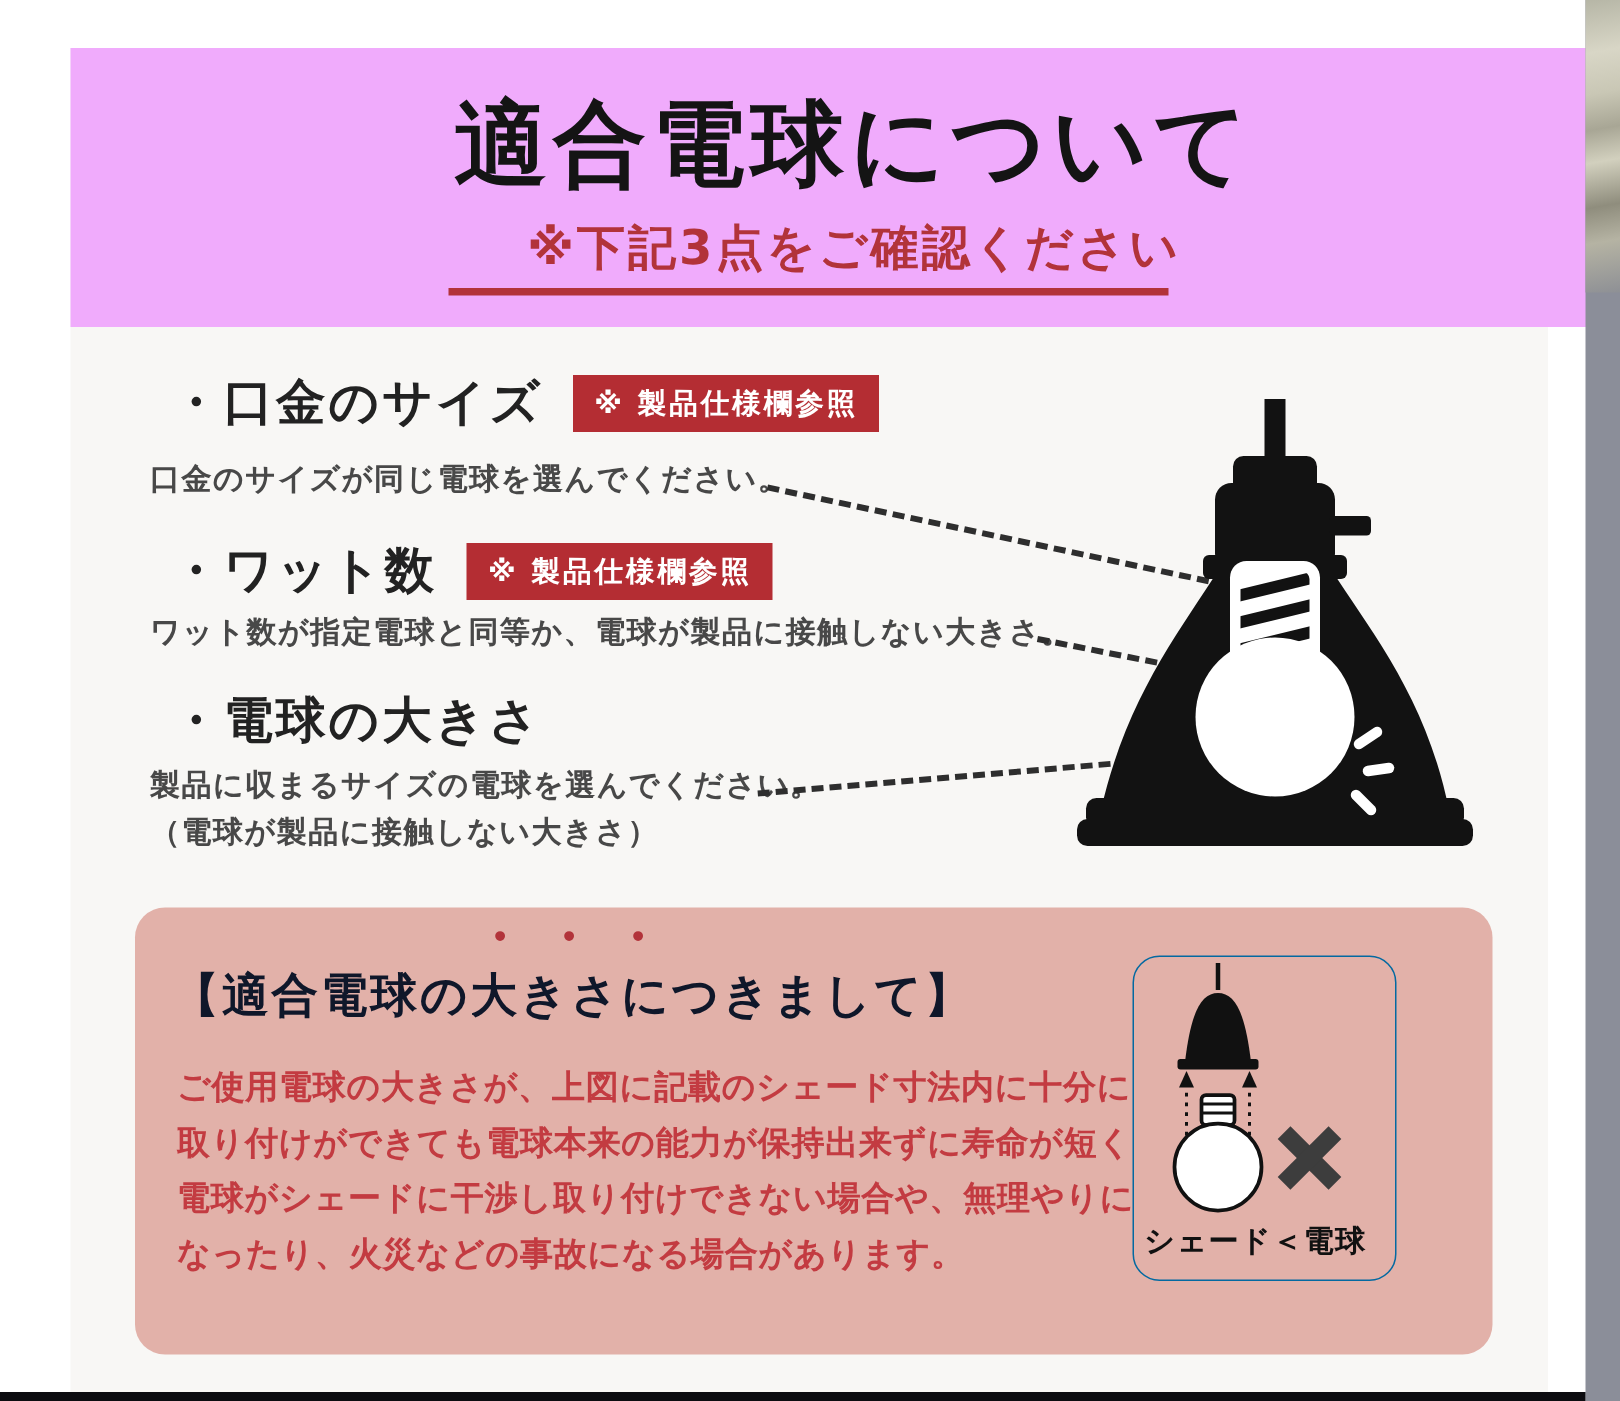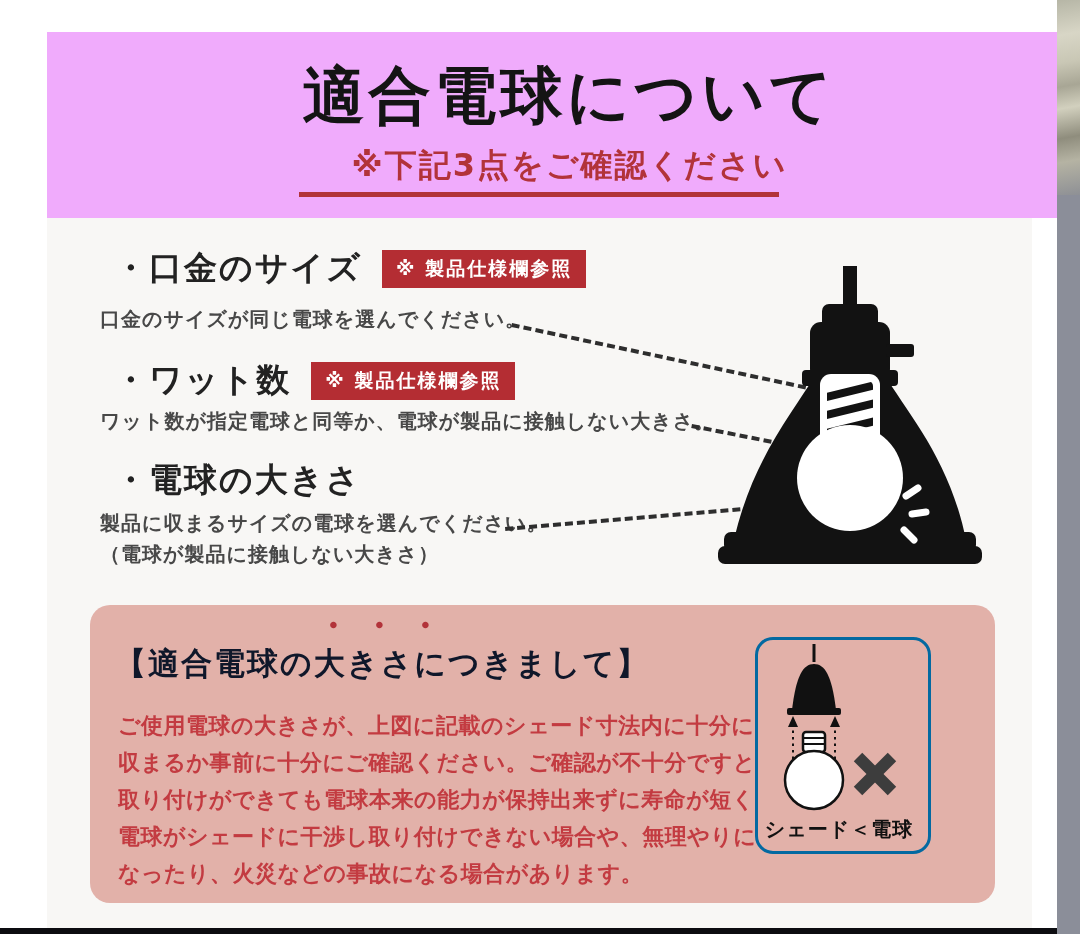--- a/index.html
+++ b/index.html
@@ -102,21 +102,21 @@
   .notice-body {
     position: absolute; left: 28px; top: 102px;
     font-size: 22px; font-weight: 700; color: #c33b41;
     line-height: 37px; letter-spacing: 0.5px;
   }
   .notice-body div { white-space: nowrap; }
 
   .shade-box {
     position: absolute; left: 665px; top: 32px;
     width: 176px; height: 217px;
-    border: 3px solid #0369a1; border-radius: 18px;
+    border: 1px solid #0369a1; border-radius: 18px;
   }
   .shade-box svg { position: absolute; top: 4px; left: -7px; }
   .shade-caption {
     position: absolute; top: 176px; left: -7px; width: 176px;
     text-align: center; font-size: 20px; font-weight: 800;
     color: #111111; letter-spacing: 1px; white-space: nowrap;
   }
 
   
   .strip {
@@ -201,21 +201,20 @@
       <path d="M 194 248 L 208 246"></path>
       <path d="M 186 264 L 196 274"></path>
     </g>
   </svg>
 
   <div class="notice">
     <div class="emphasis-dots">・・・</div>
     <div class="notice-title">【適合電球の大きさにつきまして】</div>
     <div class="notice-body">
       <div>ご使用電球の大きさが、上図に記載のシェード寸法内に十分に</div>
-      <div>収まるか事前に十分にご確認ください。ご確認が不十分ですと</div>
       <div>取り付けができても電球本来の能力が保持出来ずに寿命が短く</div>
       <div>電球がシェードに干渉し取り付けできない場合や、無理やりに</div>
       <div>なったり、火災などの事故になる場合があります。</div>
     </div>
 
     <div class="shade-box">
       <svg width="176" height="178" viewBox="0 0 176 178">
 
         <line x1="63" y1="0" x2="63" y2="18" stroke="#111111" stroke-width="3"></line>
         <path d="M 41 66 C 45 32, 52 20, 63 20 C 74 20, 81 32, 85 66 Z" fill="#111111"></path>

